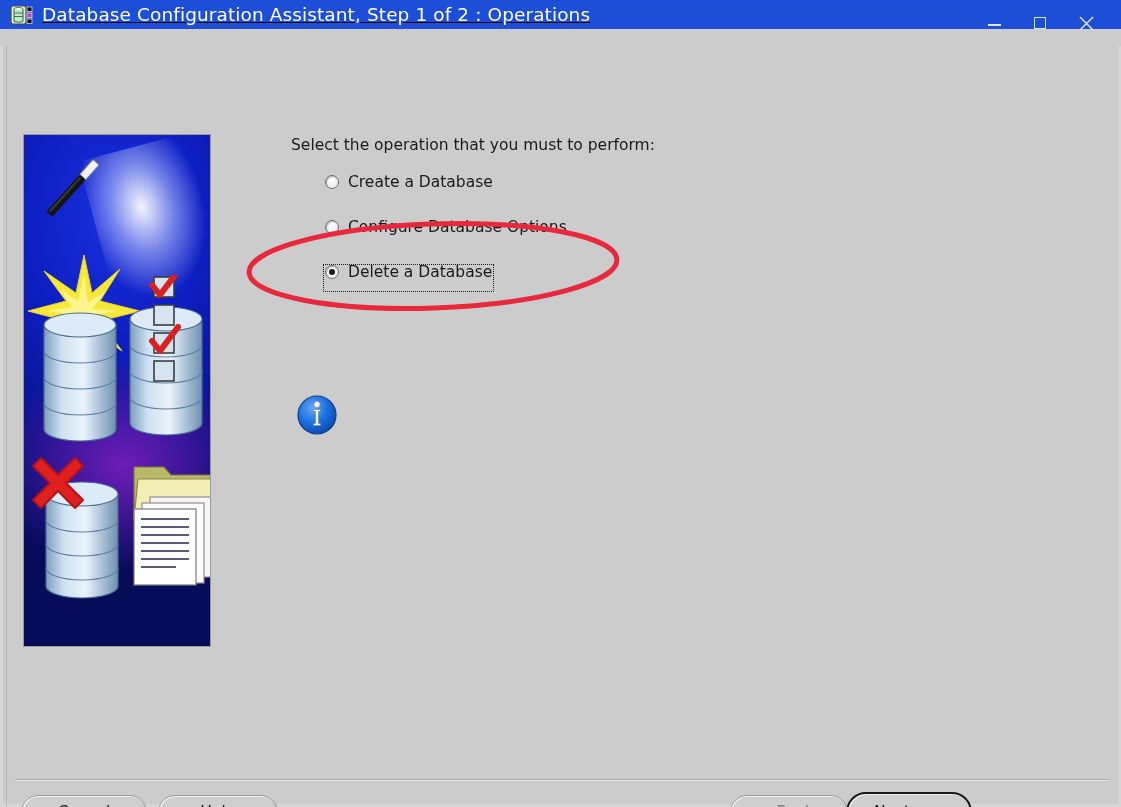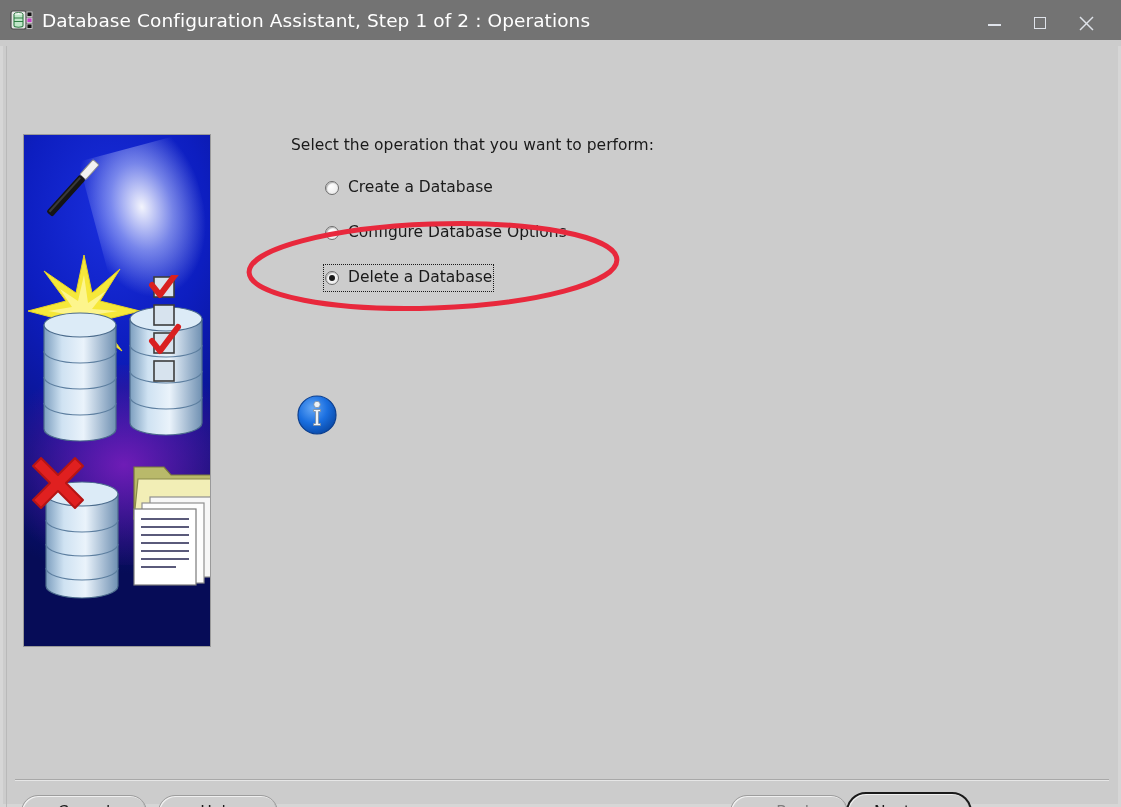--- a/index.html
+++ b/index.html
@@ -21,25 +21,26 @@
     height: 807px;
     background: #cccccc;
     box-sizing: border-box;
   }
 
   
   .titlebar {
     position: absolute;
     left: 0; top: 0;
     width: 1121px;
-    height: 40px;
-    background: #737373;
+    height: 29px;
+    background: #1d4ed8;
     display: flex;
     align-items: center;
     box-sizing: border-box;
+    text-decoration: underline;
   }
   .title-icon {
     width: 24px;
     height: 24px;
     margin-left: 10px;
     margin-right: 8px;
     position: relative;
     flex: none;
   }
   .title-text {
@@ -157,21 +158,21 @@
   }
 
   .radio-group {
     position: absolute;
     left: 320px;
     top: 128px;
     width: 420px;
   }
   .radio-row {
     display: flex;
-    align-items: center;
+    align-items: flex-start;
     height: 26px;
     margin-bottom: 17px;
     position: relative;
     width: fit-content;
     padding: 1px 2px;
     box-sizing: content-box;
   }
   .radio-row.focused {
     border: 1px dotted #1a1a1a;
     padding: 0px 1px;
@@ -439,21 +440,21 @@
             <line x1="13" y1="40" x2="61" y2="40"></line>
             <line x1="13" y1="48" x2="61" y2="48"></line>
             <line x1="13" y1="56" x2="61" y2="56"></line>
             <line x1="13" y1="64" x2="61" y2="64"></line>
             <line x1="13" y1="72" x2="48" y2="72"></line>
           </g>
         </svg>
       </div>
     </div>
 
-    <div class="content-title">Select the operation that you want to perform:</div>
+    <div class="content-title">Select the operation that you must to perform:</div>
 
     <div class="radio-group">
 
       <div class="radio-row">
         <span class="radio-mark"></span>
         <span class="radio-label">Create a Database</span>
       </div>
 
       <div class="radio-row">
         <span class="radio-mark"></span>

